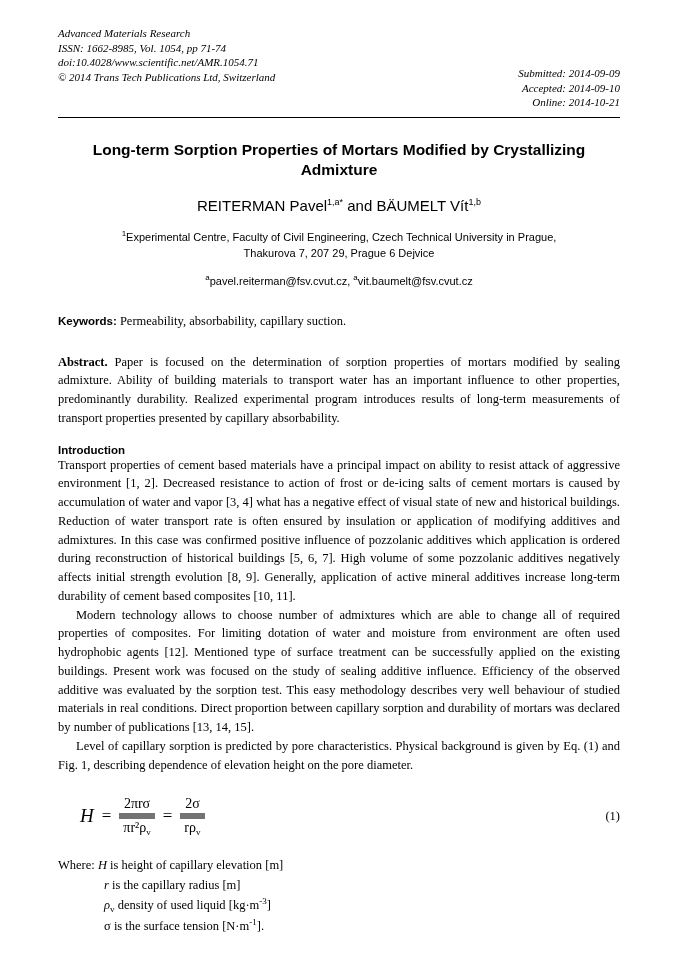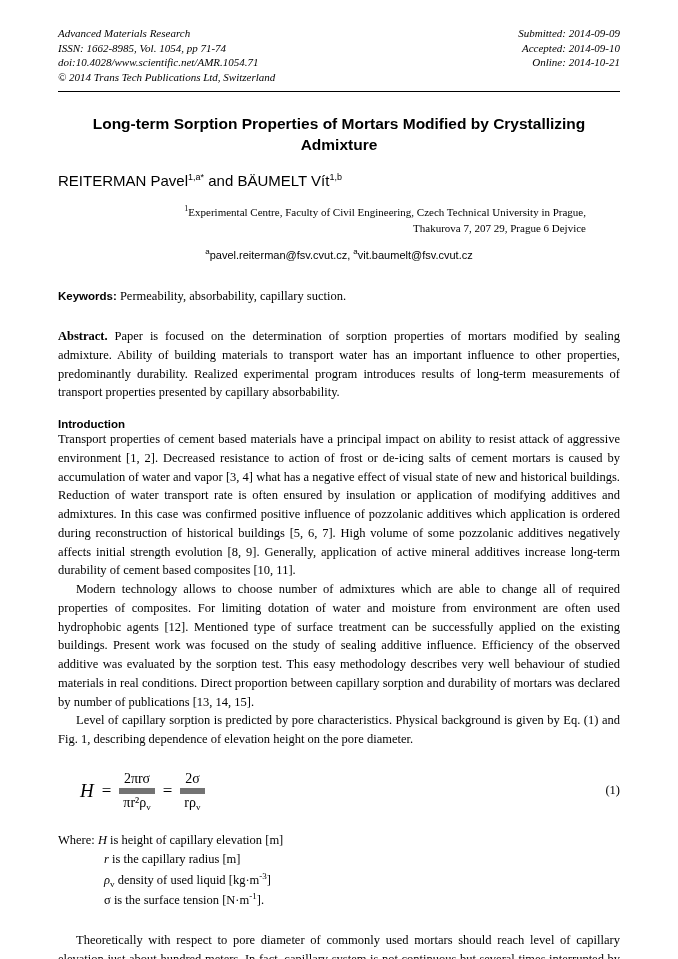--- a/index.html
+++ b/index.html
@@ -30,20 +30,21 @@
     font-style: italic;
     font-size: 11px;
     line-height: 1.32;
     margin-bottom: 2px;
   }
   .header-left div, .header-right div {
     white-space: nowrap;
   }
   .header-right {
     text-align: right;
+    margin-top: 40px;
   }
   .header-rule {
     border: none;
     border-top: 1px solid #000;
     margin: 7px 0 22px 0;
     height: 0;
   }
 
   
   .title {
@@ -52,34 +53,34 @@
     font-size: 15.5px;
     line-height: 1.34;
     text-align: center;
     margin: 0 10px 16px 10px;
   }
 
   
   .authors {
     font-family: "Liberation Sans", sans-serif;
     font-size: 15px;
-    text-align: left;
+    text-align: center;
     margin-bottom: 14px;
   }
   .authors sup {
     font-size: 9px;
     vertical-align: super;
   }
 
   
   .affiliation {
-    font-family: Liberation Serif, serif;
+    font-family: Liberation Sans, sans-serif;
     font-size: 11px;
     line-height: 1.5;
-    text-align: right;
+    text-align: center;
     margin: 8px 34px 11px 34px;
   }
   .affiliation sup {
     font-size: 8px;
     vertical-align: super;
   }
   .emails {
     font-family: "Liberation Sans", sans-serif;
     font-size: 11px;
     text-align: center;

